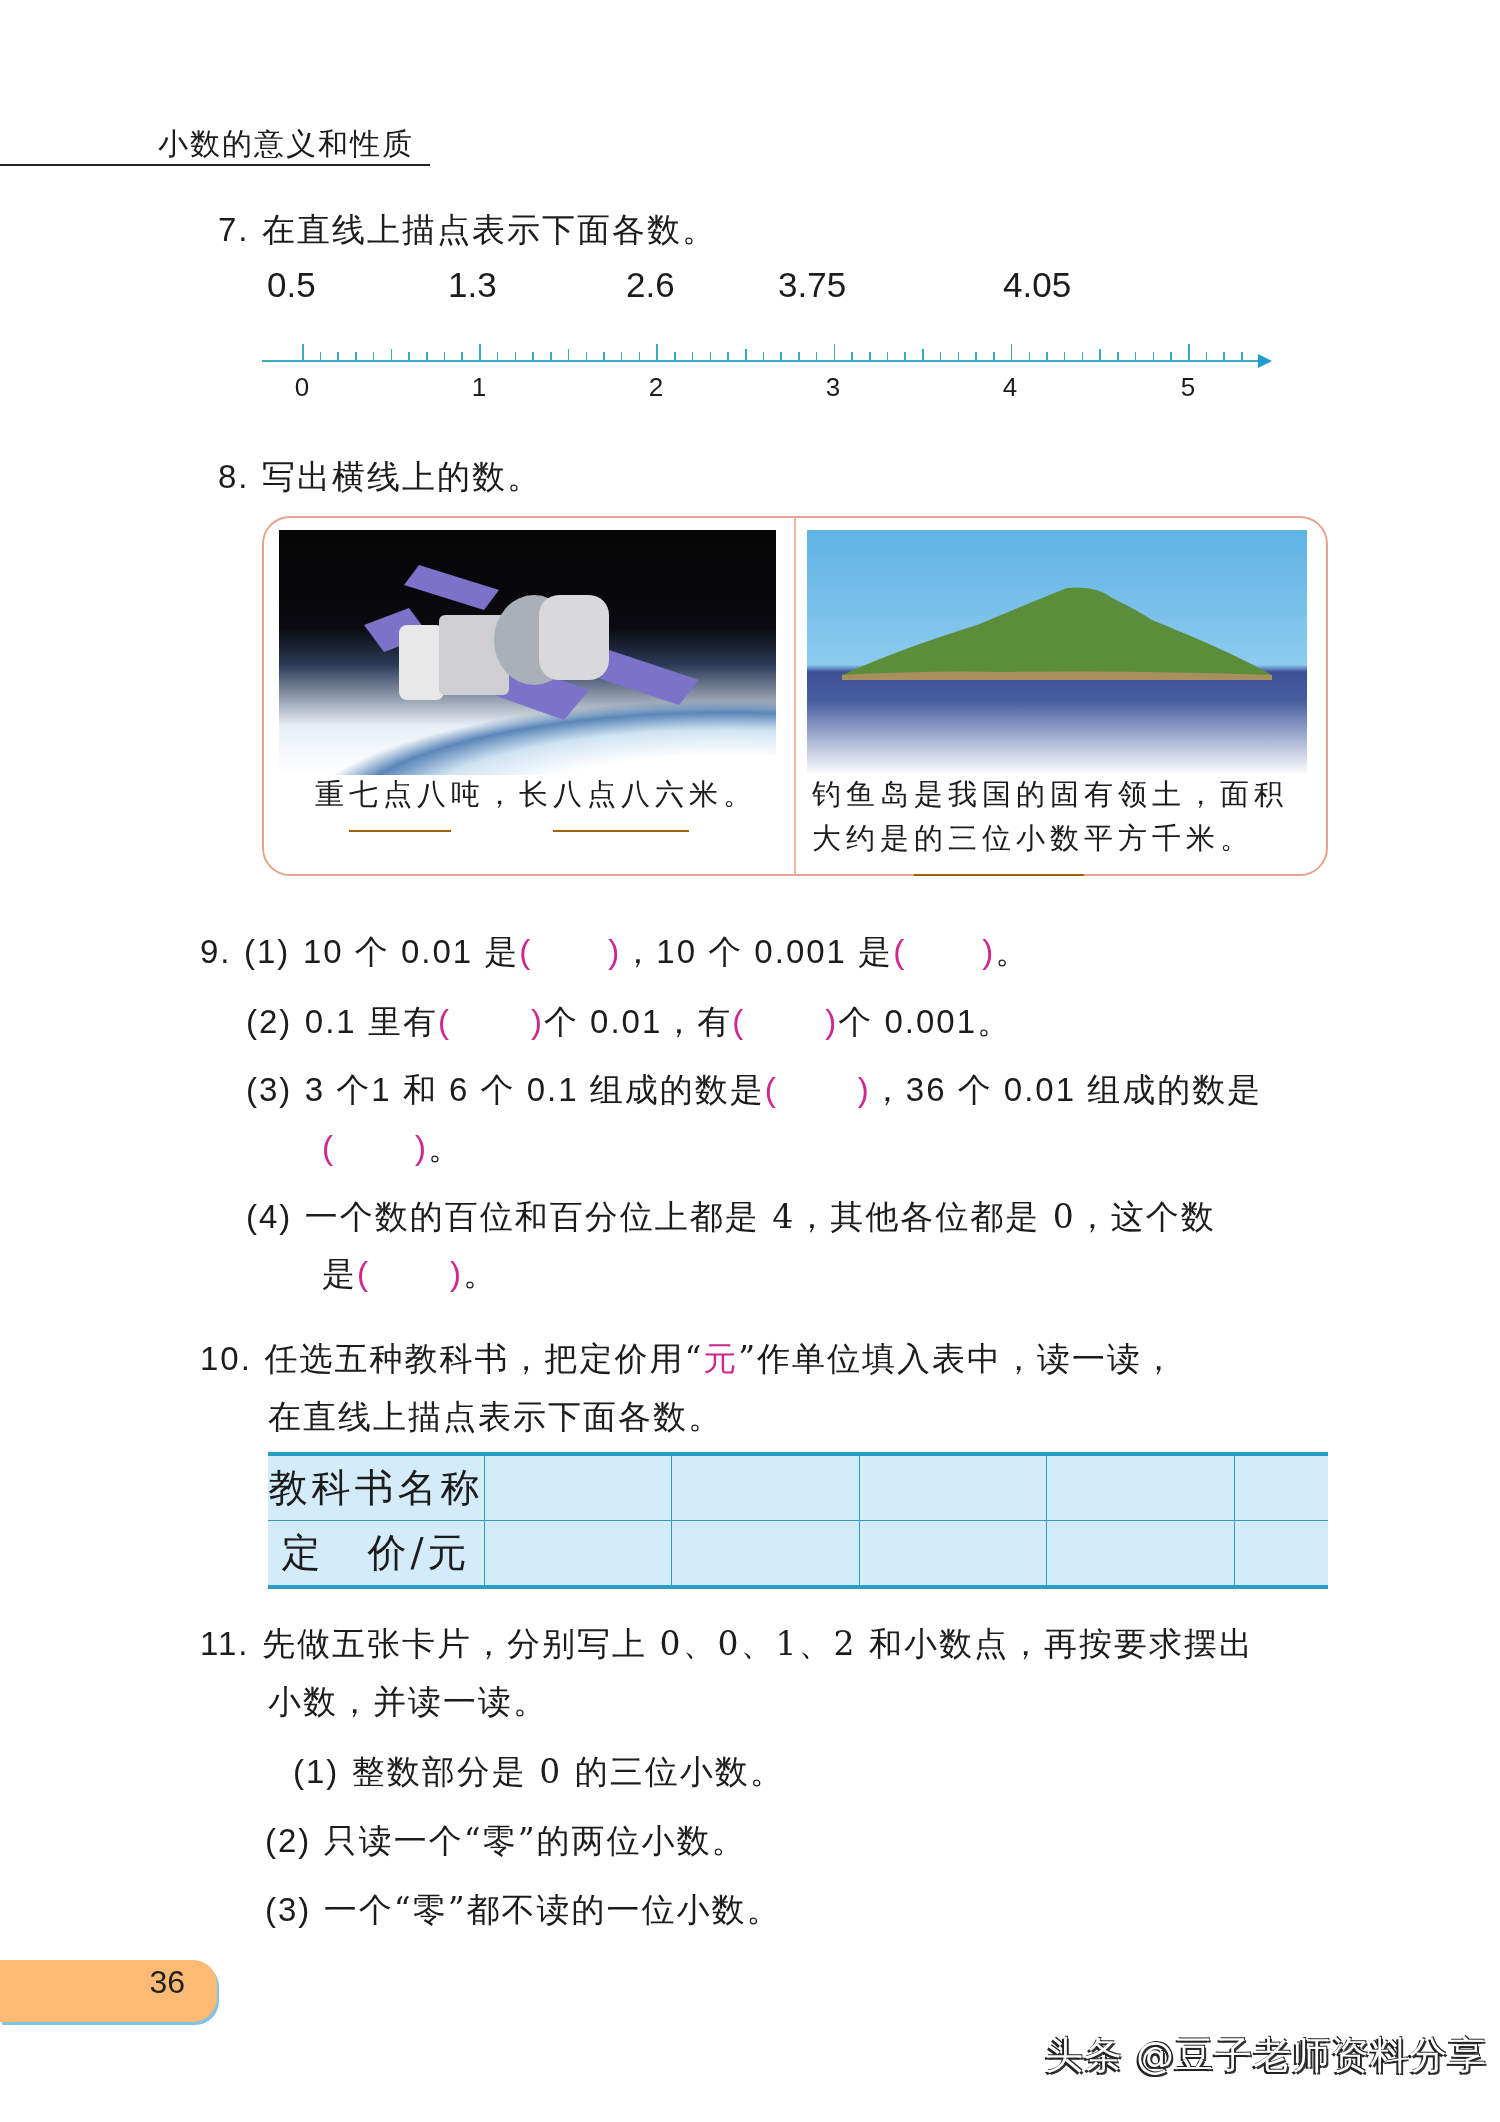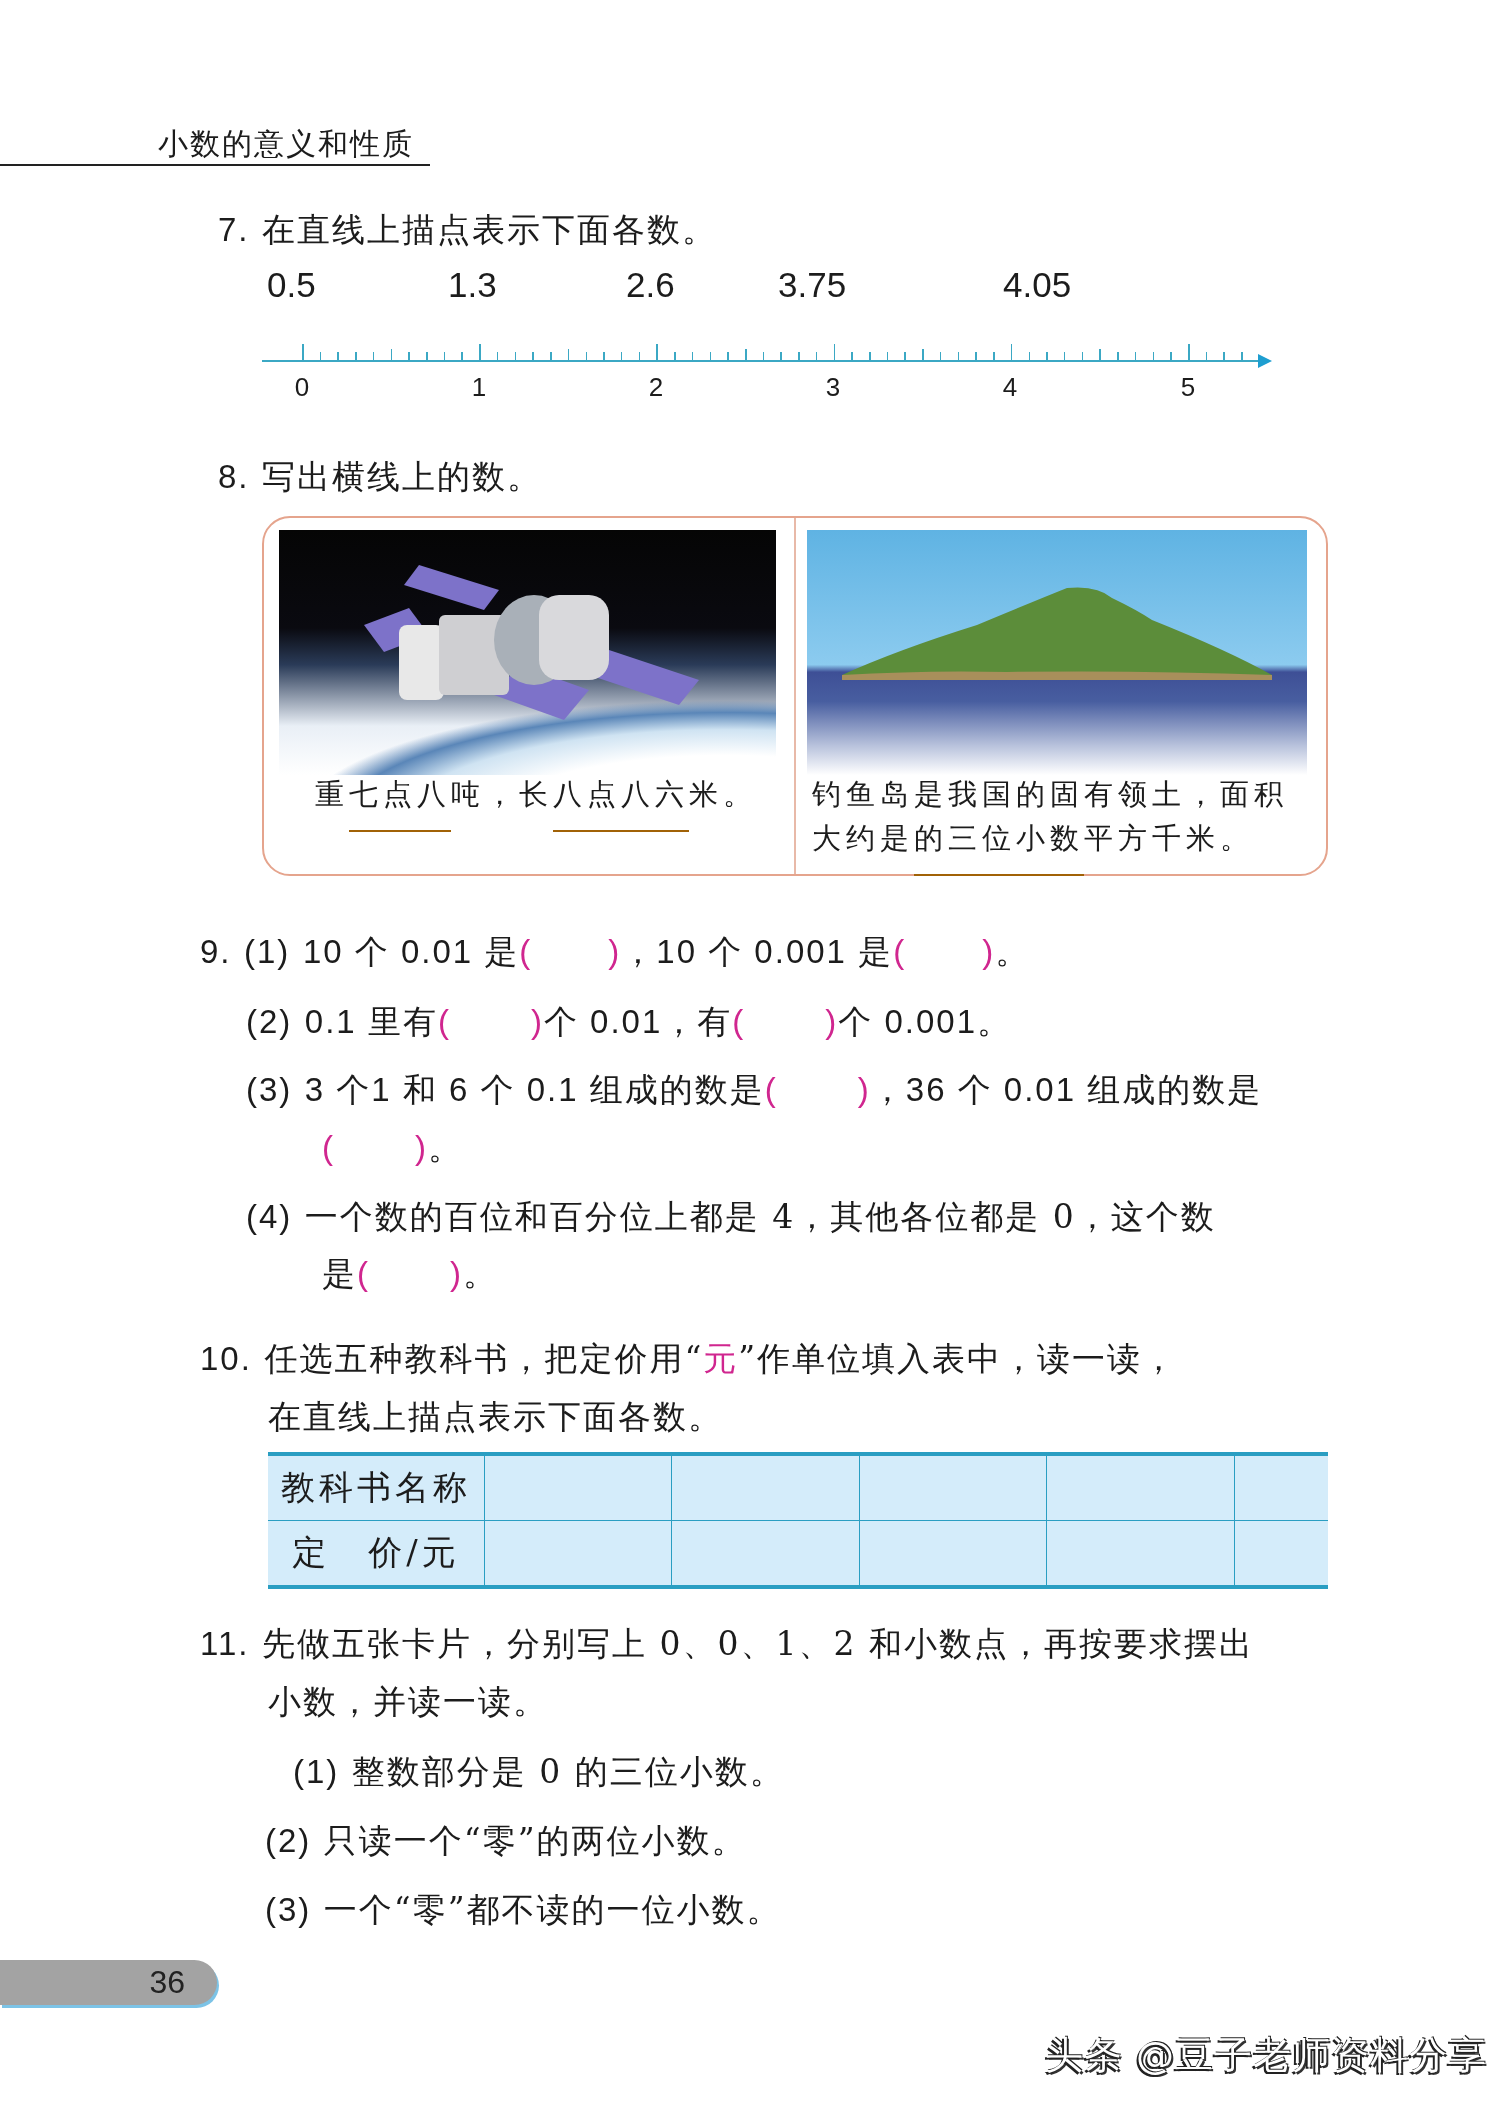--- a/index.html
+++ b/index.html
@@ -29,23 +29,23 @@
             linear-gradient(180deg,#050505 0%,#0a0a10 40%,#2a3b58 55%,#e9eff6 80%,#ffffff 100%); overflow:hidden; }
   .img2 { left:807px; top:530px; width:500px; height:245px;
           background: linear-gradient(180deg,#5fb3e3 0%,#8ccbef 55%,#3e4f96 58%,#485ea0 70%,#b8c2dc 88%,#ffffff 100%); overflow:hidden; }
   .cap { font-size:29px; letter-spacing:5px; line-height:44px; white-space:nowrap; }
   .ul { border-bottom:2px solid #a16207; padding-bottom:19px; }
   
   .tbl { left:268px; top:1452px; width:1060px; border-collapse:collapse; background:#d4ecfa; }
   .tbl td { border:1.5px solid #2a9ec2; height:64px; padding:0; }
   .tbl tr:first-child td { border-top:4px solid #2a9ec2; }
   .tbl tr:last-child td { border-bottom:4px solid #2a9ec2; }
-  .tbl td:first-child { border-left:none; width:216px; font-size:34px; letter-spacing:4px; text-align:center; }
+  .tbl td:first-child { border-left:none; width:216px; font-size:39px; letter-spacing:4px; text-align:center; }
   .tbl td:last-child { border-right:none; }
-  .page-tab { left:0; top:1960px; width:217px; height:45px; background:#a3a3a3; border-radius:0 24px 24px 0; box-shadow:2px 3px 0 #7cc3e6; }
+  .page-tab { left:0; top:1960px; width:217px; height:62px; background:#fdba74; border-radius:0 24px 24px 0; box-shadow:2px 3px 0 #7cc3e6; }
   .page-num { right:32px; top:4px; font-size:32px; color:#222; }
   .wm { left:1045px; top:2030px; font-size:38px; color:#ffffff; font-family:"DejaVu Sans",sans-serif;
         text-shadow:-2px 2px 0 #222, 1px -1px 0 #222, 2px 2px 0 #333; letter-spacing:1px; white-space:nowrap; }
 </style>
 </head>
 <body>
 
 <div class="abs hdr">小数的意义和性质</div>
 <div class="abs hdr-line"></div>
 

